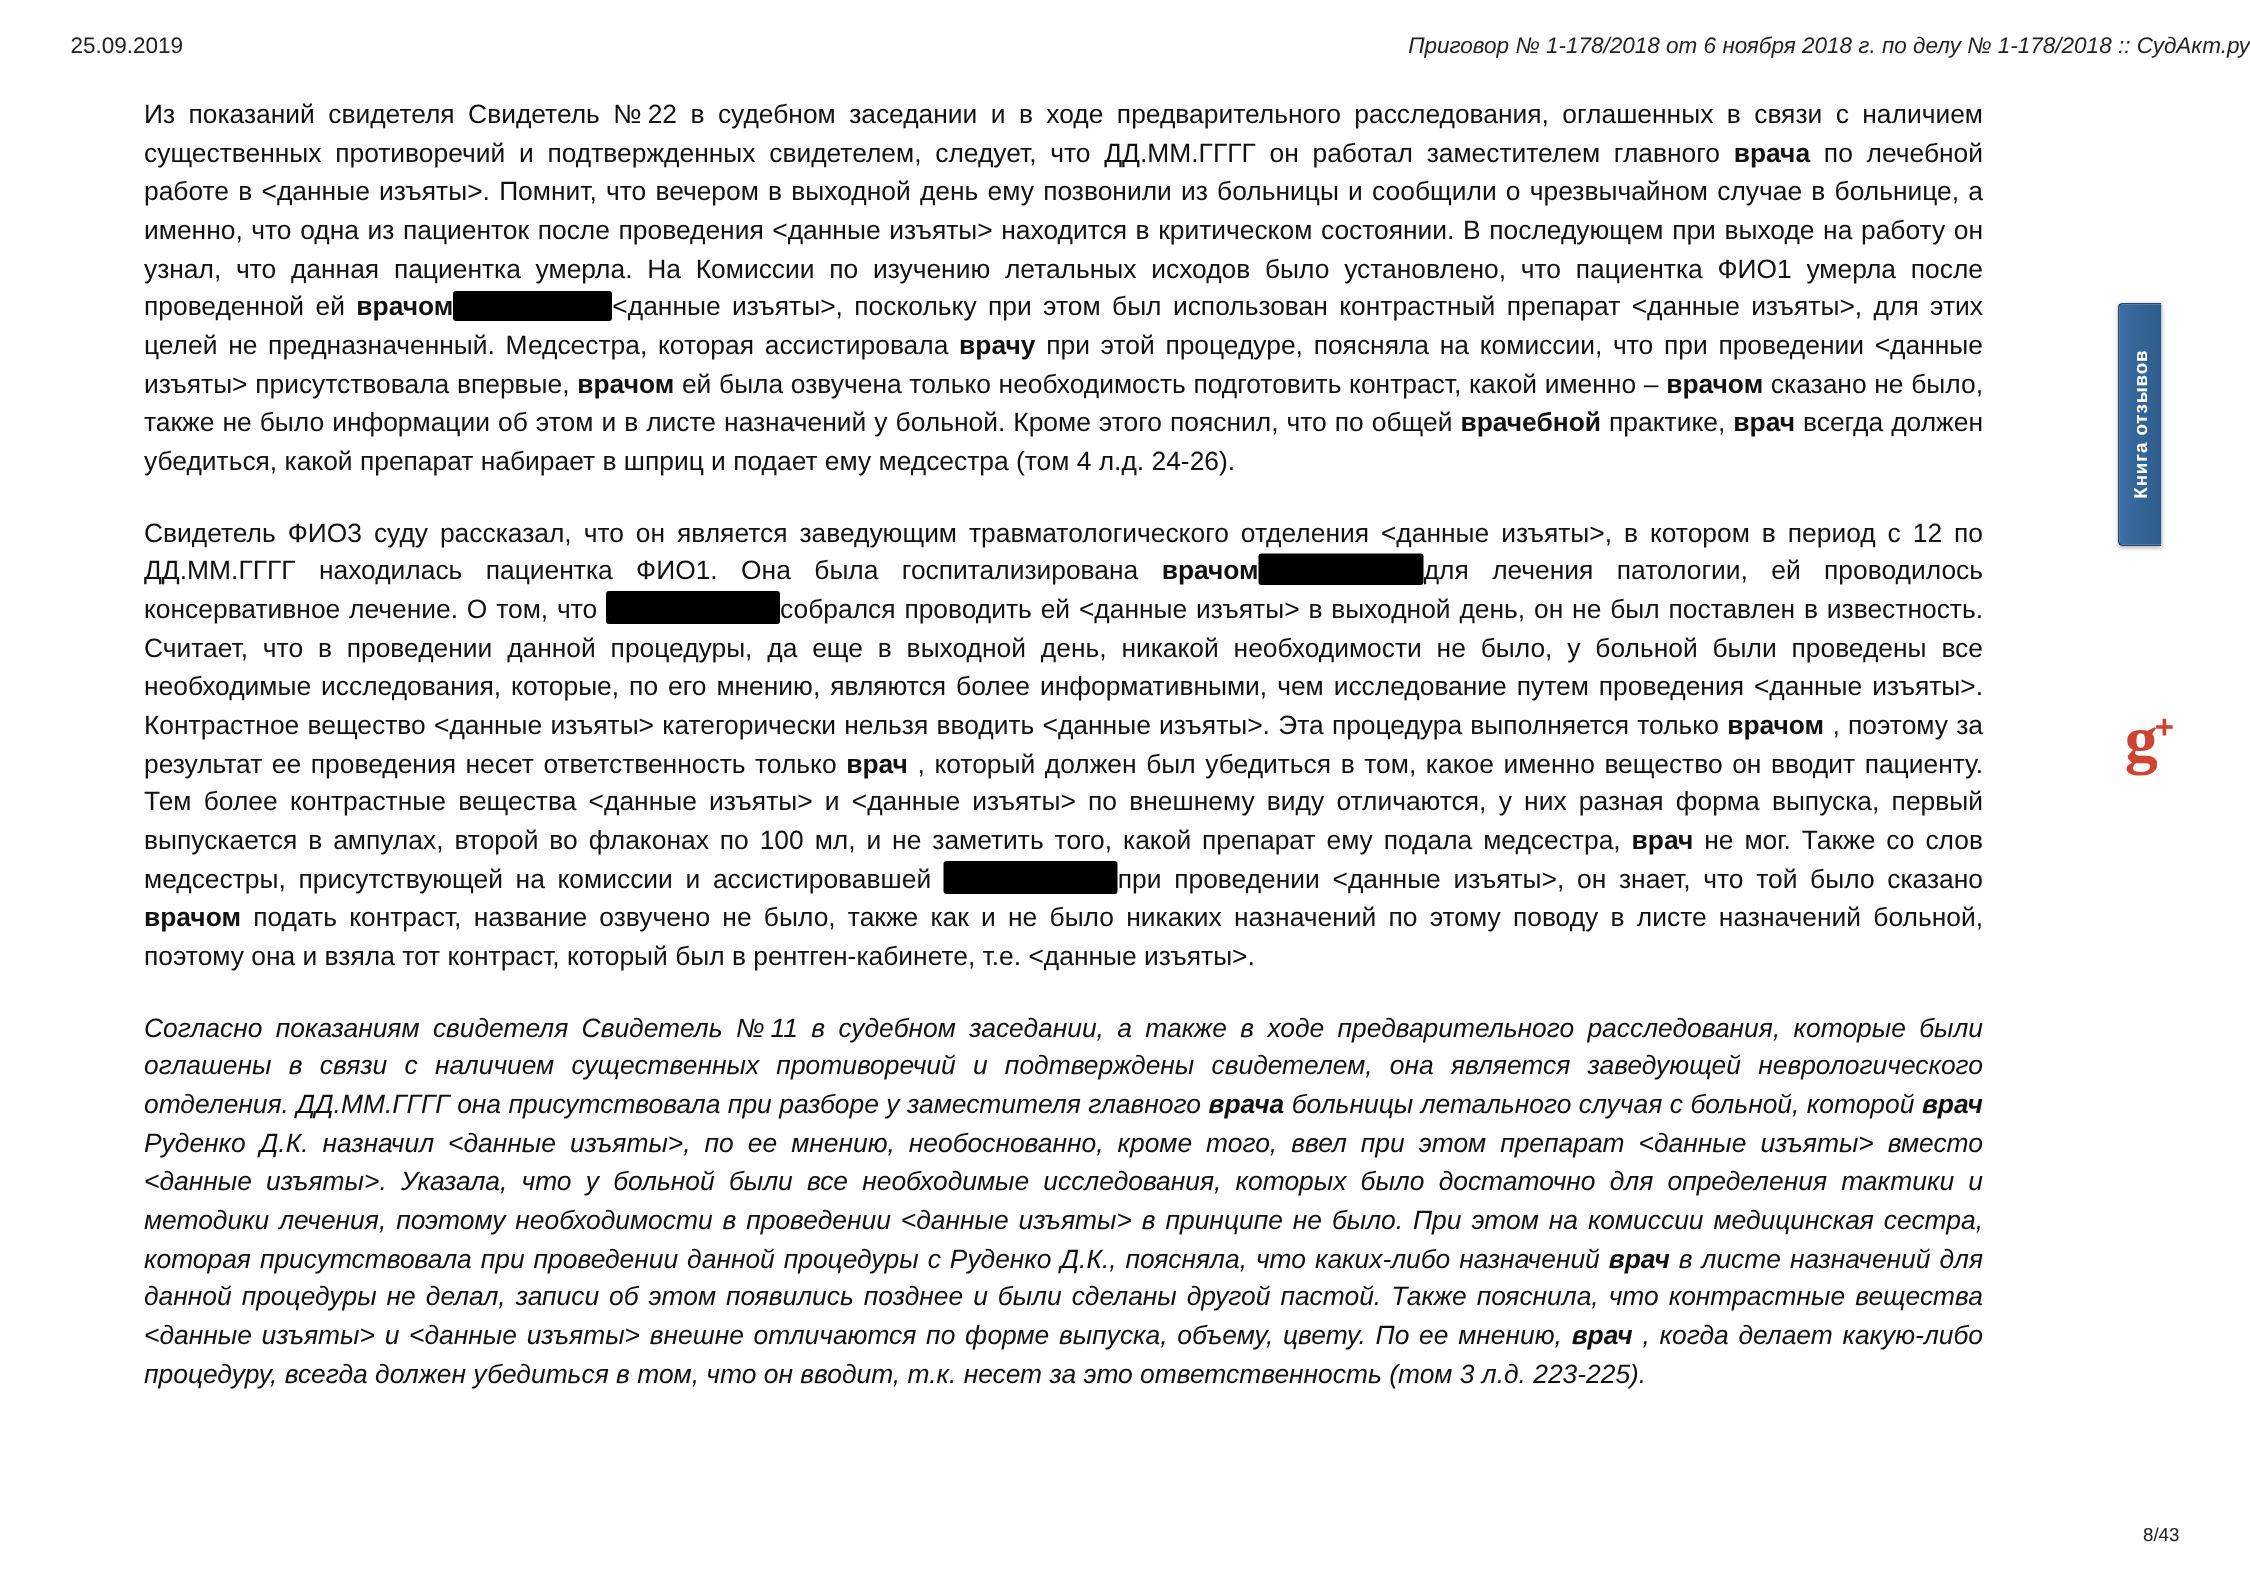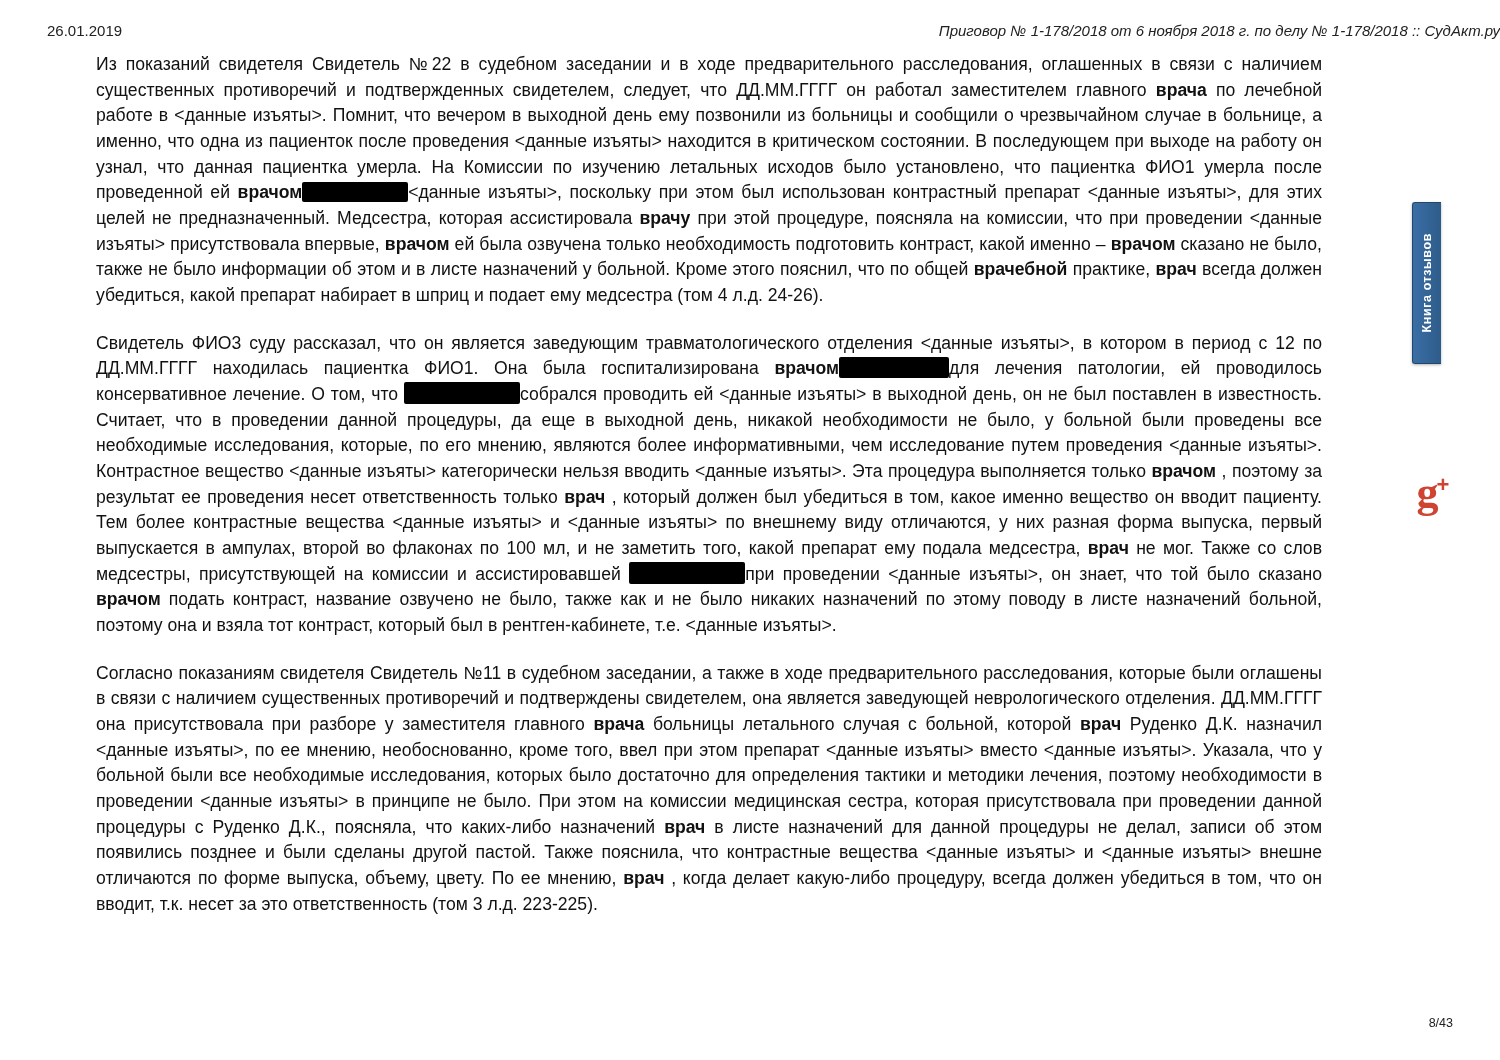--- a/index.html
+++ b/index.html
@@ -47,23 +47,23 @@
     position: absolute;
     top: 52px;
     left: 96px;
     width: 1226px;
     font-size: 17.6px;
     line-height: 1.46;
     text-align: justify;
     color: #111;
   }
   .doc-body p {
-    margin: 0 0 22px 0;
+    margin: 12px 0 22px 0;
   }
-  .doc-body p:last-child { margin-bottom: 0; }
+  .doc-body p:last-child { margin-bottom: 0; font-style: italic; }
   .doc-body b { font-weight: bold; }
 
   
   .redact {
     display: inline-block;
     background: #000000;
     border-radius: 2px;
     vertical-align: middle;
     position: relative;
     top: -2px;
@@ -153,21 +153,21 @@
     margin-left: -2px;
     align-self: flex-start;
     margin-top: 4px;
     font-family: "Liberation Sans", sans-serif;
   }
 </style>
 </head>
 <body>
 
 <div class="page-header">
-  <div class="hdr-date">26.01.2019</div>
+  <div class="hdr-date">25.09.2019</div>
   <div class="hdr-title">Приговор № 1-178/2018 от 6 ноября 2018 г. по делу № 1-178/2018 :: СудАкт.ру</div>
 </div>
 
 <div class="doc-body" id="doc-body">
     <p>Из показаний свидетеля Свидетель №22 в судебном заседании и в ходе предварительного расследования, оглашенных в связи с наличием существенных противоречий и подтвержденных свидетелем, следует, что ДД.ММ.ГГГГ он работал заместителем главного <b>врача</b> по лечебной работе в &lt;данные изъяты&gt;. Помнит, что вечером в выходной день ему позвонили из больницы и сообщили о чрезвычайном случае в больнице, а именно, что одна из пациенток после проведения &lt;данные изъяты&gt; находится в критическом состоянии. В последующем при выходе на работу он узнал, что данная пациентка умерла. На Комиссии по изучению летальных исходов было установлено, что пациентка ФИО1 умерла после проведенной ей <b>врачом</b><span class="redact r1"></span>&lt;данные изъяты&gt;, поскольку при этом был использован контрастный препарат &lt;данные изъяты&gt;, для этих целей не предназначенный. Медсестра, которая ассистировала <b>врачу</b> при этой процедуре, поясняла на комиссии, что при проведении &lt;данные изъяты&gt; присутствовала впервые, <b>врачом</b> ей была озвучена только необходимость подготовить контраст, какой именно – <b>врачом</b> сказано не было, также не было информации об этом и в листе назначений у больной. Кроме этого пояснил, что по общей <b>врачебной</b> практике, <b>врач</b> всегда должен убедиться, какой препарат набирает в шприц и подает ему медсестра (том 4 л.д. 24-26).</p>
     <p>Свидетель ФИО3 суду рассказал, что он является заведующим травматологического отделения &lt;данные изъяты&gt;, в котором в период с 12 по ДД.ММ.ГГГГ находилась пациентка ФИО1. Она была госпитализирована <b>врачом</b><span class="redact r2"></span>для лечения патологии, ей проводилось консервативное лечение. О том, что <span class="redact r3"></span>собрался проводить ей &lt;данные изъяты&gt; в выходной день, он не был поставлен в известность. Считает, что в проведении данной процедуры, да еще в выходной день, никакой необходимости не было, у больной были проведены все необходимые исследования, которые, по его мнению, являются более информативными, чем исследование путем проведения &lt;данные изъяты&gt;. Контрастное вещество &lt;данные изъяты&gt; категорически нельзя вводить &lt;данные изъяты&gt;. Эта процедура выполняется только <b>врачом</b> , поэтому за результат ее проведения несет ответственность только <b>врач</b> , который должен был убедиться в том, какое именно вещество он вводит пациенту. Тем более контрастные вещества &lt;данные изъяты&gt; и &lt;данные изъяты&gt; по внешнему виду отличаются, у них разная форма выпуска, первый выпускается в ампулах, второй во флаконах по 100 мл, и не заметить того, какой препарат ему подала медсестра, <b>врач</b> не мог. Также со слов медсестры, присутствующей на комиссии и ассистировавшей <span class="redact r4"></span>при проведении &lt;данные изъяты&gt;, он знает, что той было сказано <b>врачом</b> подать контраст, название озвучено не было, также как и не было никаких назначений по этому поводу в листе назначений больной, поэтому она и взяла тот контраст, который был в рентген-кабинете, т.е. &lt;данные изъяты&gt;.</p>
     <p>Согласно показаниям свидетеля Свидетель №11 в судебном заседании, а также в ходе предварительного расследования, которые были оглашены в связи с наличием существенных противоречий и подтверждены свидетелем, она является заведующей неврологического отделения. ДД.ММ.ГГГГ она присутствовала при разборе у заместителя главного <b>врача</b> больницы летального случая с больной, которой <b>врач</b> Руденко Д.К. назначил &lt;данные изъяты&gt;, по ее мнению, необоснованно, кроме того, ввел при этом препарат &lt;данные изъяты&gt; вместо &lt;данные изъяты&gt;. Указала, что у больной были все необходимые исследования, которых было достаточно для определения тактики и методики лечения, поэтому необходимости в проведении &lt;данные изъяты&gt; в принципе не было. При этом на комиссии медицинская сестра, которая присутствовала при проведении данной процедуры с Руденко Д.К., поясняла, что каких-либо назначений <b>врач</b> в листе назначений для данной процедуры не делал, записи об этом появились позднее и были сделаны другой пастой. Также пояснила, что контрастные вещества &lt;данные изъяты&gt; и &lt;данные изъяты&gt; внешне отличаются по форме выпуска, объему, цвету. По ее мнению, <b>врач</b> , когда делает какую-либо процедуру, всегда должен убедиться в том, что он вводит, т.к. несет за это ответственность (том 3 л.д. 223-225).</p>
   </div>
 
 <div class="page-footer">

